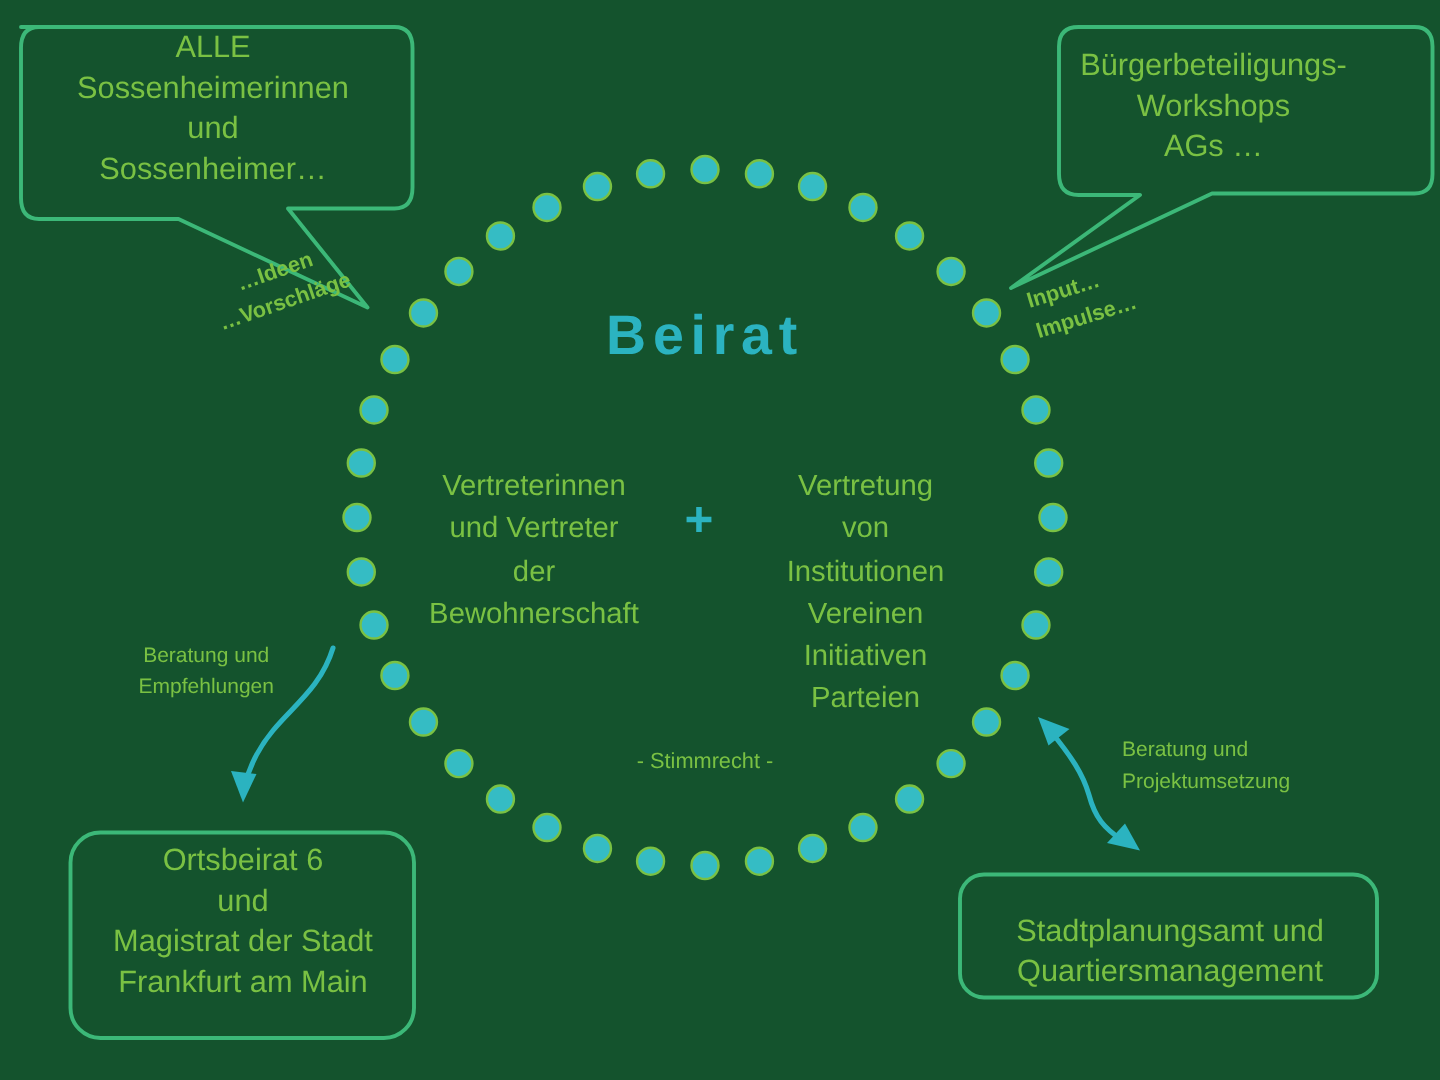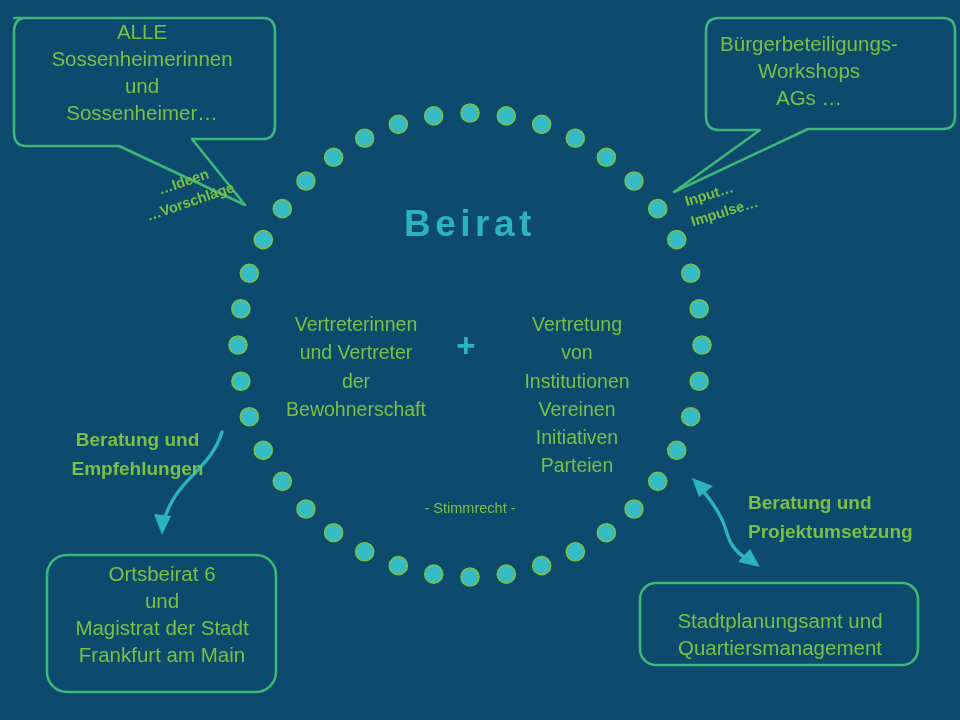--- a/index.html
+++ b/index.html
@@ -10,21 +10,21 @@
     width: 960px;
     height: 720px;
     background: #ffff00;
     font-family: "Liberation Sans", sans-serif;
     overflow: hidden;
   }
   #stage {
     position: relative;
     width: 960px;
     height: 720px;
-    background: #0c4a6e;
+    background: #14532d;
   }
   svg.layer {
     position: absolute;
     left: 0;
     top: 0;
     width: 960px;
     height: 720px;
     pointer-events: none;
   }
   .bubble-text, .box-text {
@@ -137,22 +137,22 @@
     top: 175px;
     width: 110px;
     text-align: left;
     transform: rotate(-17deg);
     transform-origin: 50% 50%;
   }
   
   .arrow-label {
     position: absolute;
     color: #7ac143;
-    font-size: 19px;
-    font-weight: bold;
+    font-size: 14px;
+    font-weight: normal;
     line-height: 1.5;
     white-space: pre-line;
   }
   #label-beratung-empfehlungen {
     left: 70px;
     top: 426px;
     width: 135px;
     text-align: center;
   }
   #label-beratung-projekt {

